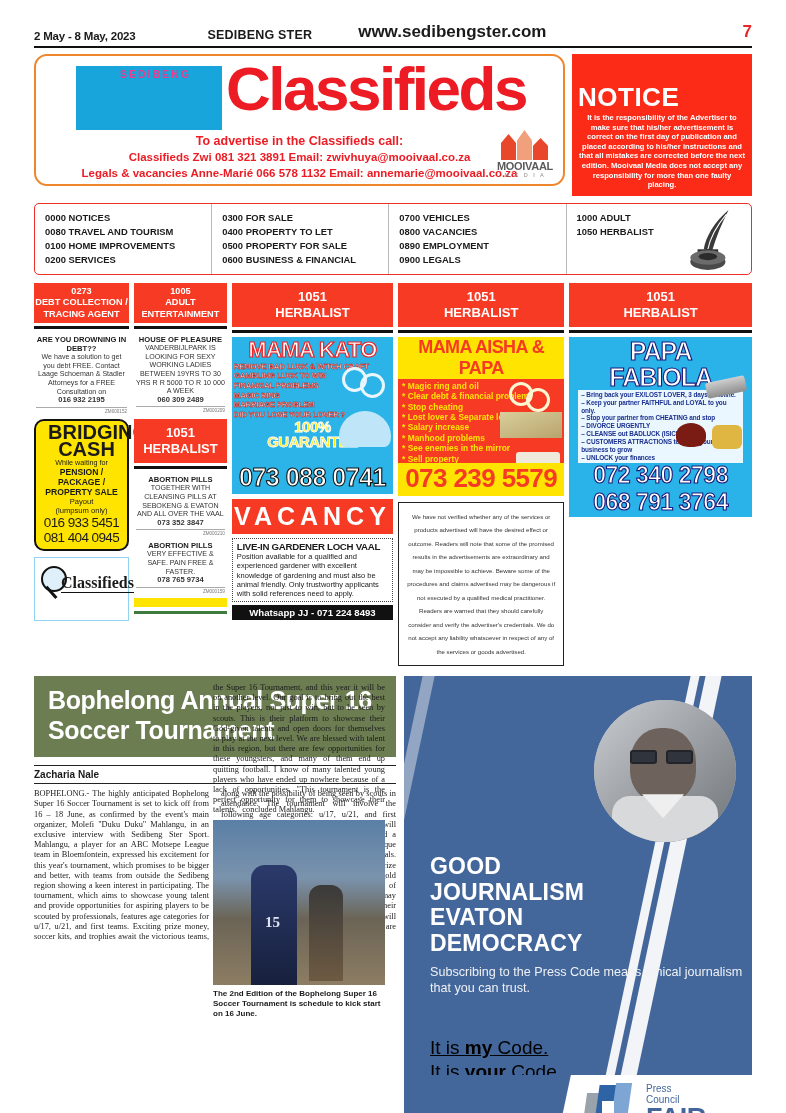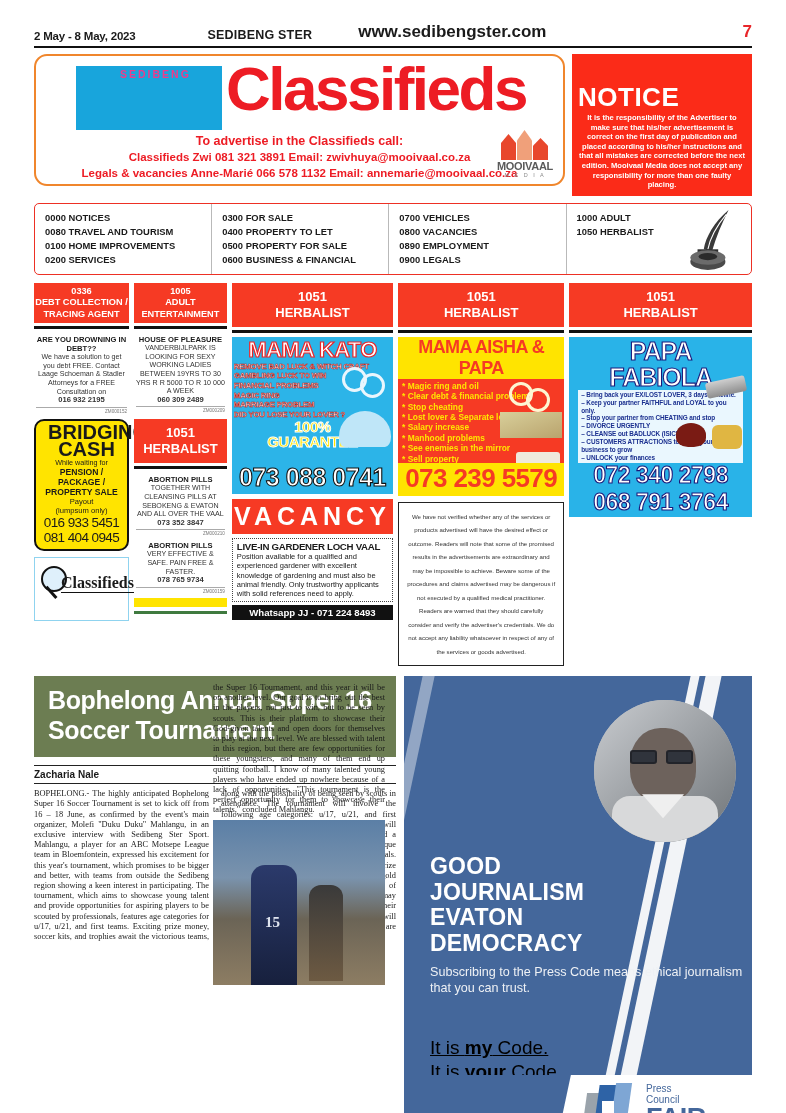--- a/index.html
+++ b/index.html
@@ -301,21 +301,21 @@
         <ellipse cx="26" cy="48" rx="17" ry="7" fill="#6b6b6b"></ellipse>
         <ellipse cx="26" cy="47" rx="9" ry="3.5" fill="#2b2b2b"></ellipse>
       </svg>
     </div>
   </div>
 
   <div class="ads">
 
     <div class="col c1">
       <div class="cathead">
-        <div>0336</div>
+        <div>0273</div>
         <div>DEBT COLLECTION /</div>
         <div>TRACING AGENT</div>
       </div>
       <div class="rule"></div>
       <div class="smallad">
         <b>ARE YOU DROWNING IN DEBT??</b>
         <p>We have a solution to get you debt FREE. Contact Laage Schoeman &amp; Stadler Attorneys for a FREE Consultation on</p>
         <p class="tel">016 932 2195</p>
         <div class="refno">ZM000152</div>
       </div>
@@ -483,20 +483,21 @@
 "We are excited for our second edition of</p>
       </div>
       <div style="position:absolute;left:213px;top:683px;width:172px;">
         <div style="font-family:'Liberation Serif',serif;font-size:8.35px;line-height:10.2px;text-align:justify;">the Super 16 Tournament, and this year it will be on another level. Our goal is to bring out the best in the players, not just to win, but to be seen by scouts. This is their platform to showcase their God-given talents and open doors for themselves to play at the next level. We are blessed with talent in this region, but there are few opportunities for these youngsters, and many of them end up quitting football. I know of many talented young players who have ended up nowhere because of a lack of opportunities.
 "This tournament is the perfect opportunity for them to showcase their talents," concluded Mahlangu.</div>
         <div class="photo">
           <div class="ph-p1"></div>
           <div class="ph-num">15</div>
           <div class="ph-p2"></div>
         </div>
+        <div class="caption">The 2nd Edition of the Bophelong Super 16 Soccer Tournament is schedule to kick start on 16 June.</div>
       </div>
     </div>
 
     <div class="right-half">
       <div class="pressad">
         <div class="pa-stripe s1"></div>
         <div class="pa-stripe s2"></div>
         <div class="pa-stripe s3"></div>
         <div class="pa-photo">
           <div class="pa-ph-bg"></div>

